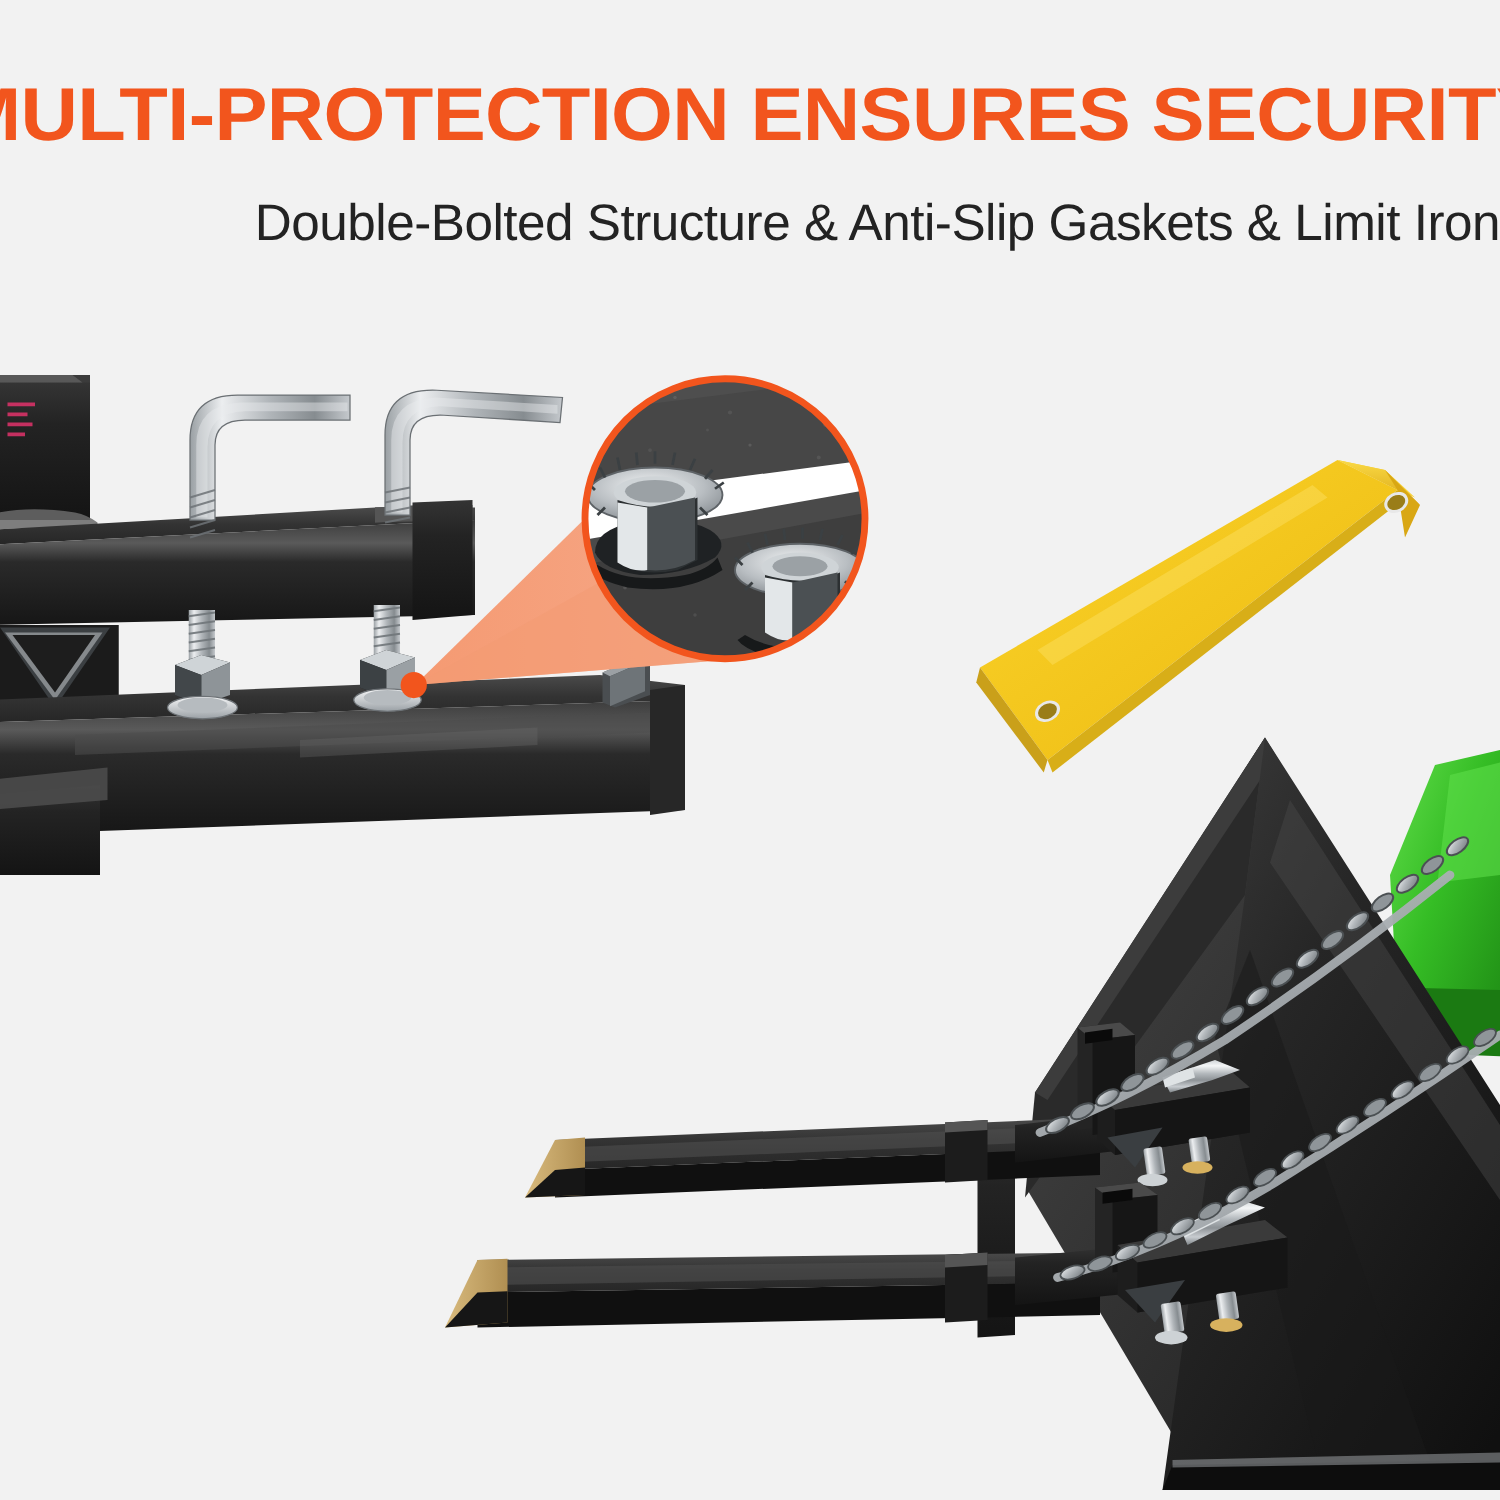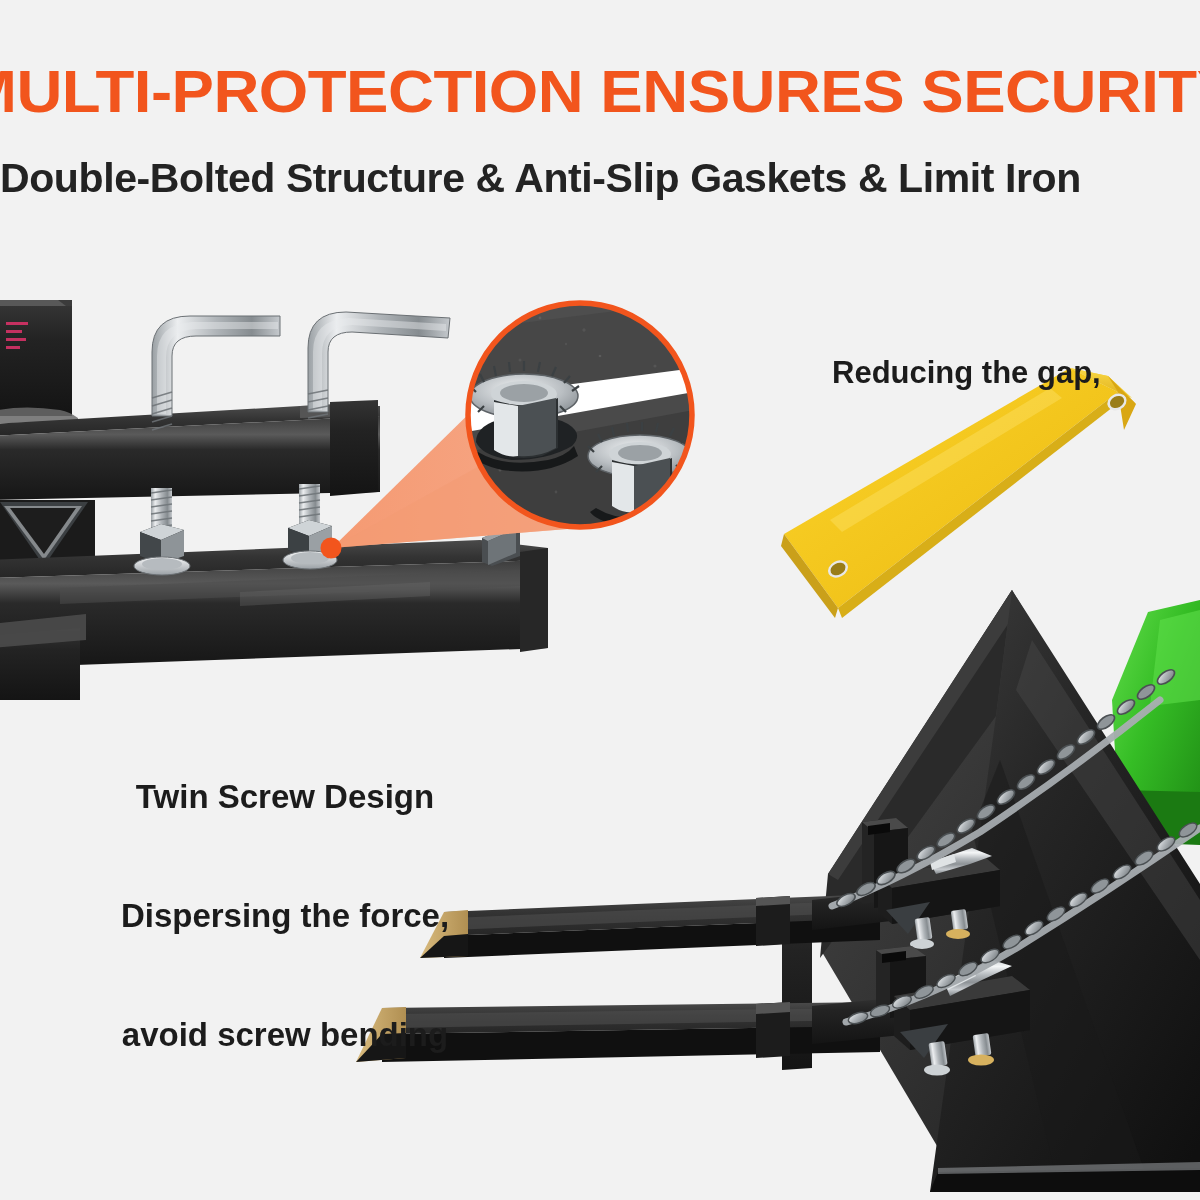--- a/index.html
+++ b/index.html
@@ -18,22 +18,22 @@
     font-weight:bold;
     font-size:60px;
     line-height:1.0;
     letter-spacing:-0.5px;
     color:#f2551d;
     transform:scaleX(1.06);
     white-space:nowrap;
   }
   .subhead{
     position:absolute;left:0;top:158px;width:1200px;
-    text-align:left;
-    font-weight:700;
+    text-align:right;
+    font-weight:400;
     font-size:41px;
     line-height:1.0;
     letter-spacing:-0.4px;
     color:#232323;
     white-space:nowrap;
   }
 
   
   .caption{
     position:absolute;
@@ -537,23 +537,17 @@
         <ellipse cx="1188" cy="830" rx="10" ry="5" transform="rotate(-34 1188 830)" fill="#8f9599" stroke="#4b5053" stroke-width="1.4"></ellipse>
       </g>
     </g>
   </svg>
   </div>
 
   <div class="headline">MULTI-PROTECTION ENSURES SECURITY</div>
 
   <div class="subhead">Double-Bolted Structure &amp; Anti-Slip Gaskets &amp; Limit Iron</div>
 
-  <div class="caption" id="cap-left">
-    <div>Twin Screw Design</div>
-    <div>Dispersing the force,</div>
-    <div>avoid screw bending</div>
+
+  <div class="caption" id="cap-right">
   </div>
 
-  <div class="caption" id="cap-right">
-    <div>Reducing the gap,</div>
-  </div>
-
 </div>
 
 </body></html>

